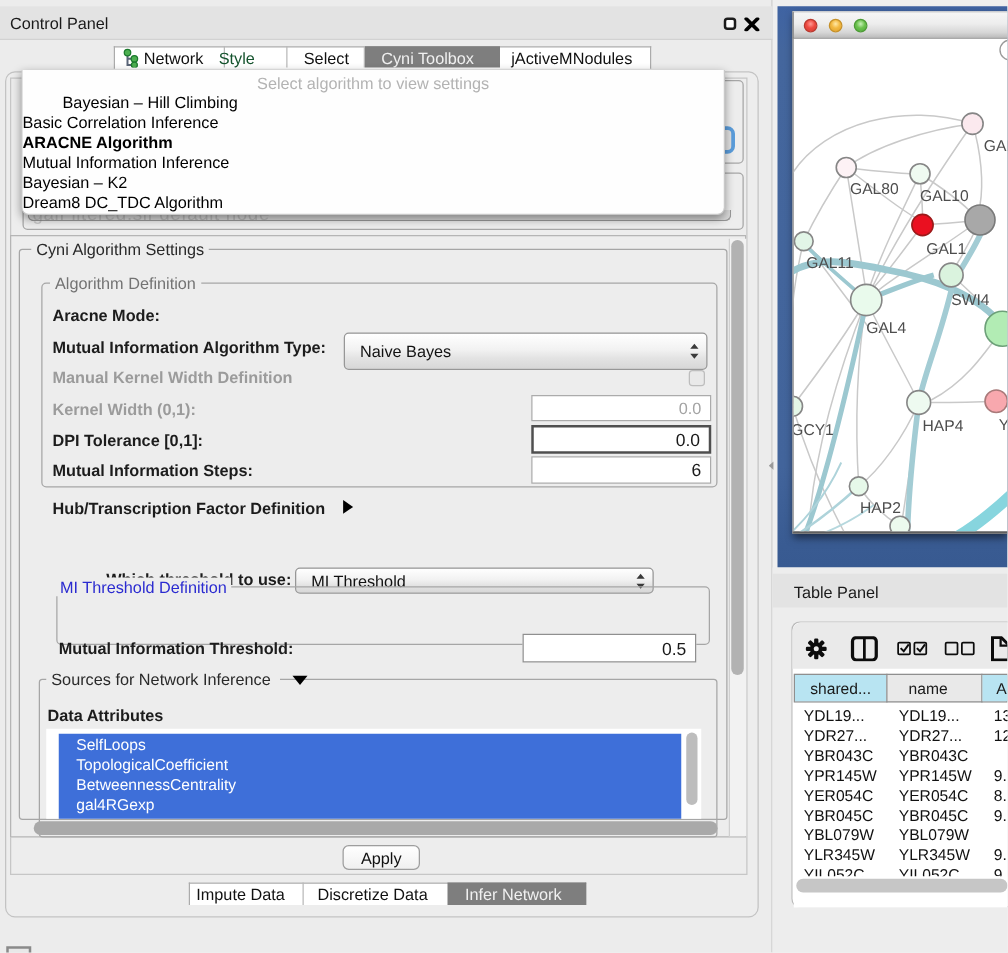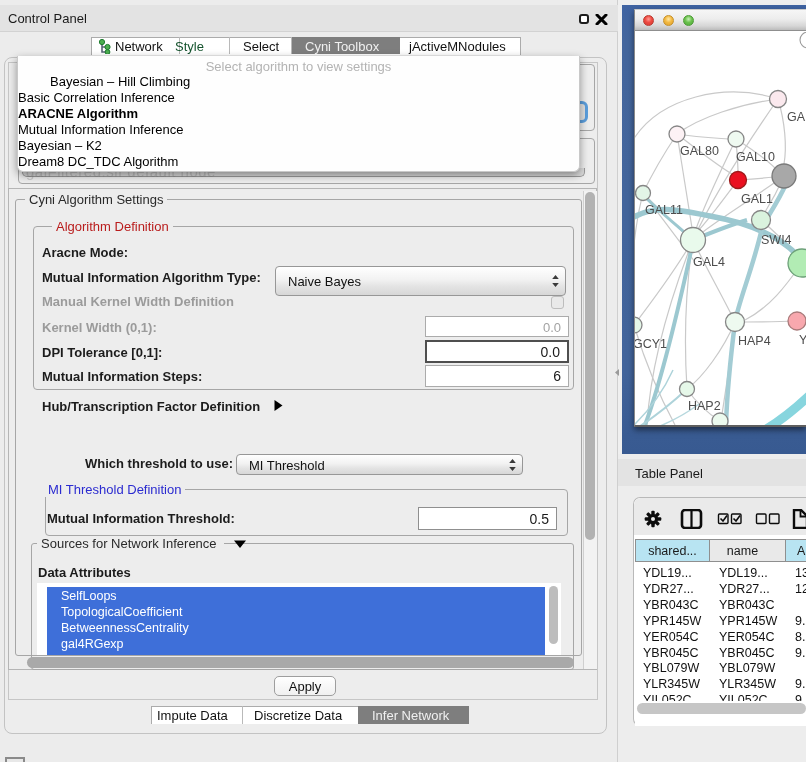--- a/index.html
+++ b/index.html
@@ -63,21 +63,21 @@
   <div class="abs" style="left:22px; top:168px; width:563px; height:9px; border:1px solid #9a9a9a; border-top:none; border-radius:0 0 5px 5px; background:#d9d9d9;"></div>
   <div class="abs" style="left:26px; top:163px; font-size:15px; color:rgba(130,130,130,0.33); letter-spacing:0.5px;">galFiltered.sif default node</div>
 
   <div class="abs" style="left:8px; top:188px; width:589px; height:482px; border:1px solid #b5b5b5; background:#ededed;"></div>
 
   <div class="grp" style="left:15px; top:199px; width:567px; height:457px; border-radius:3px;">
     <span class="gt" style="left:9px;">Cyni Algorithm Settings</span>
   </div>
 
   <div class="grp" style="left:33px; top:226px; width:541px; height:164px;">
-    <span class="gt" style="left:18px; color:#b91c1c;">Algorithm Definition</span>
+    <span class="gt" style="left:6px; color:#737373;">Algorithm Definition</span>
   </div>
   <div class="lbl" style="left:42px; top:245px;">Aracne Mode:</div>
   <div class="lbl" style="left:42px; top:270px;">Mutual Information Algorithm Type:</div>
   <div class="combo" style="left:275px; top:266px; width:291px; height:30px;">
     <span class="ct">Naive Bayes</span>
     <svg class="arr" viewBox="0 0 9 14">
         <path d="M1.2 5 L4.5 1 L7.8 5 Z M1.2 9 L4.5 13 L7.8 9 Z" fill="#3a3a3a"></path>
       </svg>
   </div>
   <div class="lbl" style="left:42px; top:294px; color:#9b9b9b;">Manual Kernel Width Definition</div>
@@ -101,21 +101,21 @@
     </svg>
 
   <div class="lbl" style="left:85px; top:456px;">Which threshold to use:</div>
   <div class="combo" style="left:236px; top:454px; width:287px; height:21px;">
     <span class="ct">MI Threshold</span>
     <svg class="arr" viewBox="0 0 9 14">
         <path d="M1.2 5 L4.5 1 L7.8 5 Z M1.2 9 L4.5 13 L7.8 9 Z" fill="#3a3a3a"></path>
       </svg>
   </div>
 
-  <div class="grp" style="left:45px; top:489px; width:523px; height:47px;">
+  <div class="grp" style="left:45px; top:469px; width:523px; height:47px;">
     <span class="gt" style="left:-2px; color:#2b2bd0;">MI Threshold Definition</span>
   </div>
   <div class="lbl" style="left:47px; top:511px;">Mutual Information Threshold:</div>
   <div class="tf" style="left:418px; top:507px; width:139px; height:23px; border-color:#8f8f8f;">
       <span style="font-size:14px;">0.5</span>
     </div>
 
   <div class="grp" style="left:31px; top:543px; width:543px; height:127px; border-radius:3px;">
     <span class="gt" style="left:5px;">Sources for Network Inference&nbsp;</span>
   </div>

